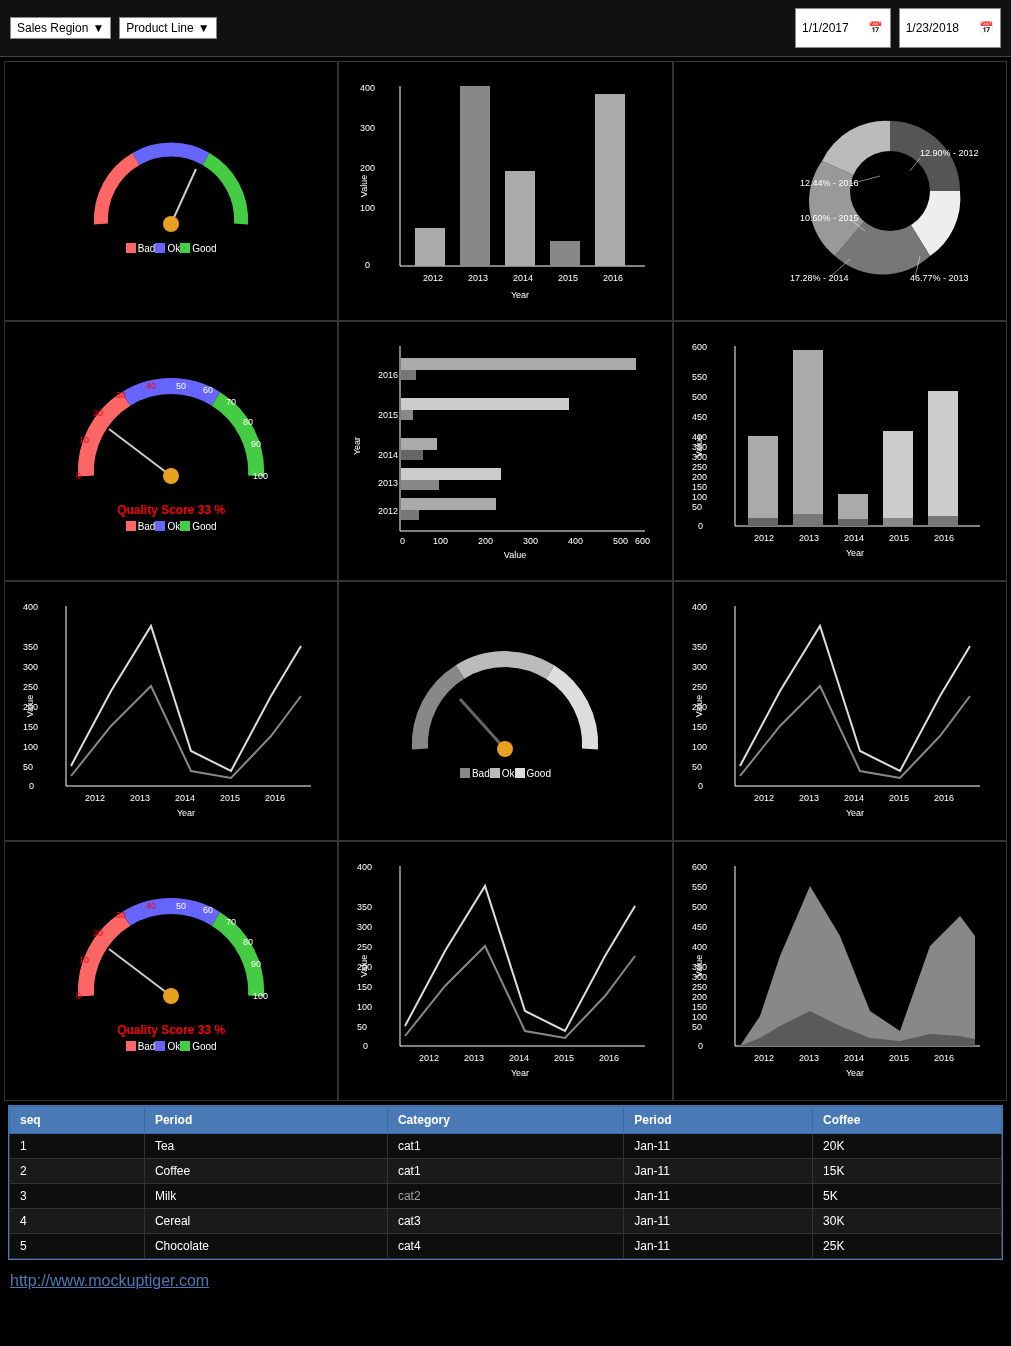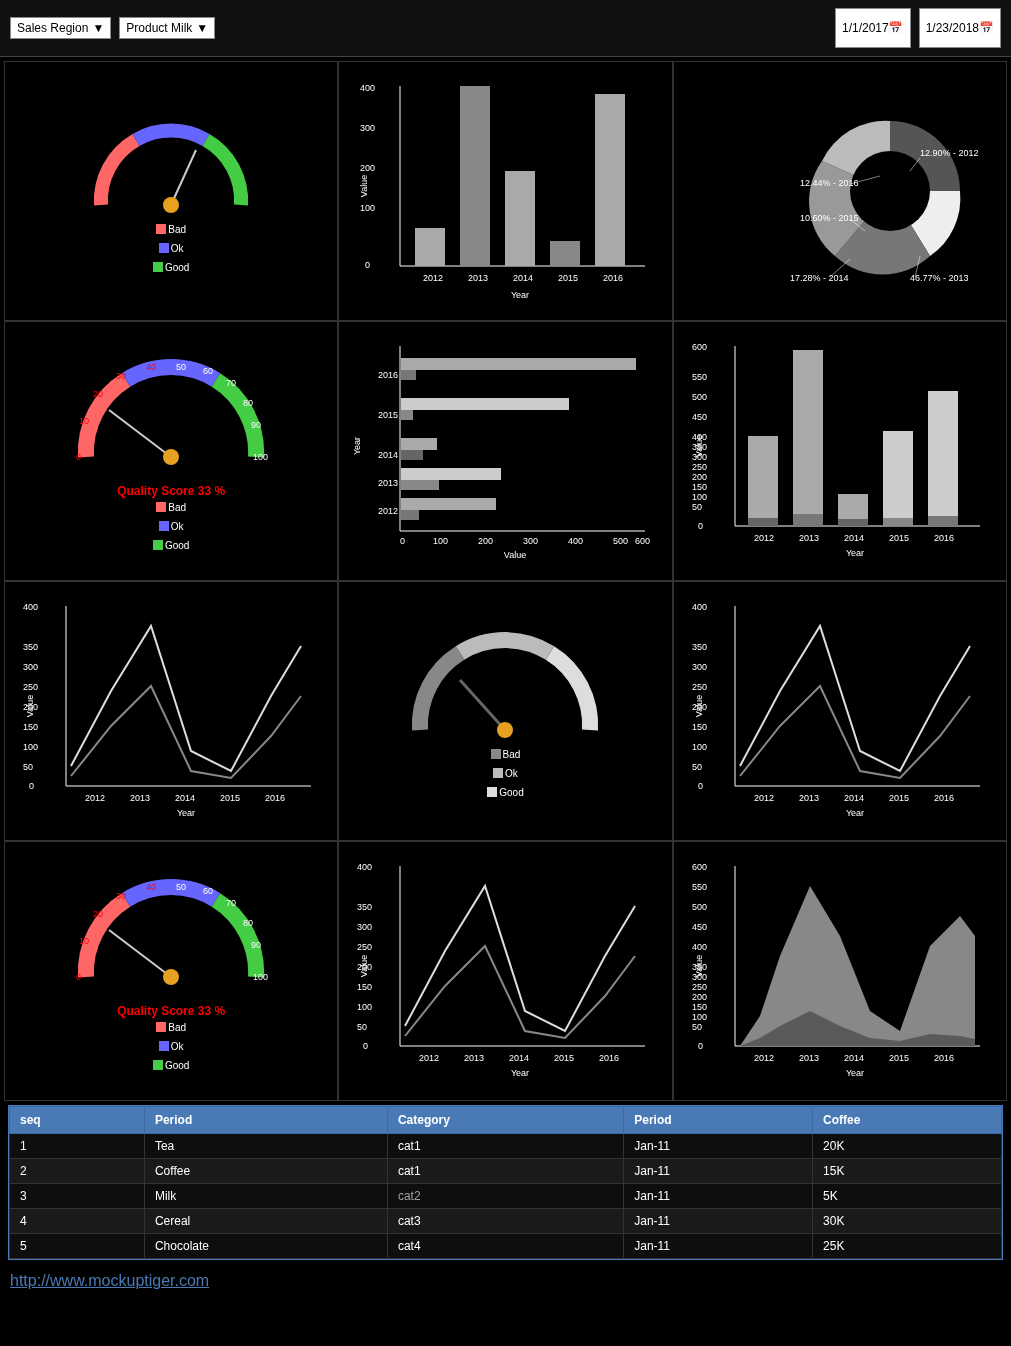--- a/index.html
+++ b/index.html
@@ -34,21 +34,21 @@
       align-items: center;
       gap: 8px;
     }
     .date-input {
       background: #fff;
       color: #000;
       border: 1px solid #888;
       padding: 12px 6px;
       display: inline-flex;
       align-items: center;
-      gap: 0;
+      gap: 20px;
       font-size: 12px;
     }
     .dashboard {
       display: grid;
       grid-template-columns: 1fr 1fr 1fr;
       grid-template-rows: auto auto auto auto;
       gap: 0;
       padding: 4px;
     }
     .cell {
@@ -63,25 +63,24 @@
     }
     
     .gauge-container {
       display: flex;
       flex-direction: column;
       align-items: center;
     }
     .gauge-svg { display: block; }
     .legend {
       display: flex;
-      gap: 8px;
+      gap: 0;
       font-size: 10px;
       margin-top: 4px;
       align-items: center;
-      flex-direction: column;
     }
     .legend-item {
       display: flex;
       align-items: center;
       gap: 2px;
     }
     .legend-box {
       width: 10px;
       height: 10px;
       display: inline-block;
@@ -129,21 +128,21 @@
   </style>
 </head>
 <body>
 
 <div class="header">
   <div class="dropdown">
     <span>Sales Region</span>
     <span>▼</span>
   </div>
   <div class="dropdown">
-    <span>Product Milk</span>
+    <span>Product Line</span>
     <span>▼</span>
   </div>
   <div class="header-right">
     <div class="date-input">
       <span>1/1/2017</span>
       <span>📅</span>
     </div>
     <div class="date-input">
       <span>1/23/2018</span>
       <span>📅</span>

